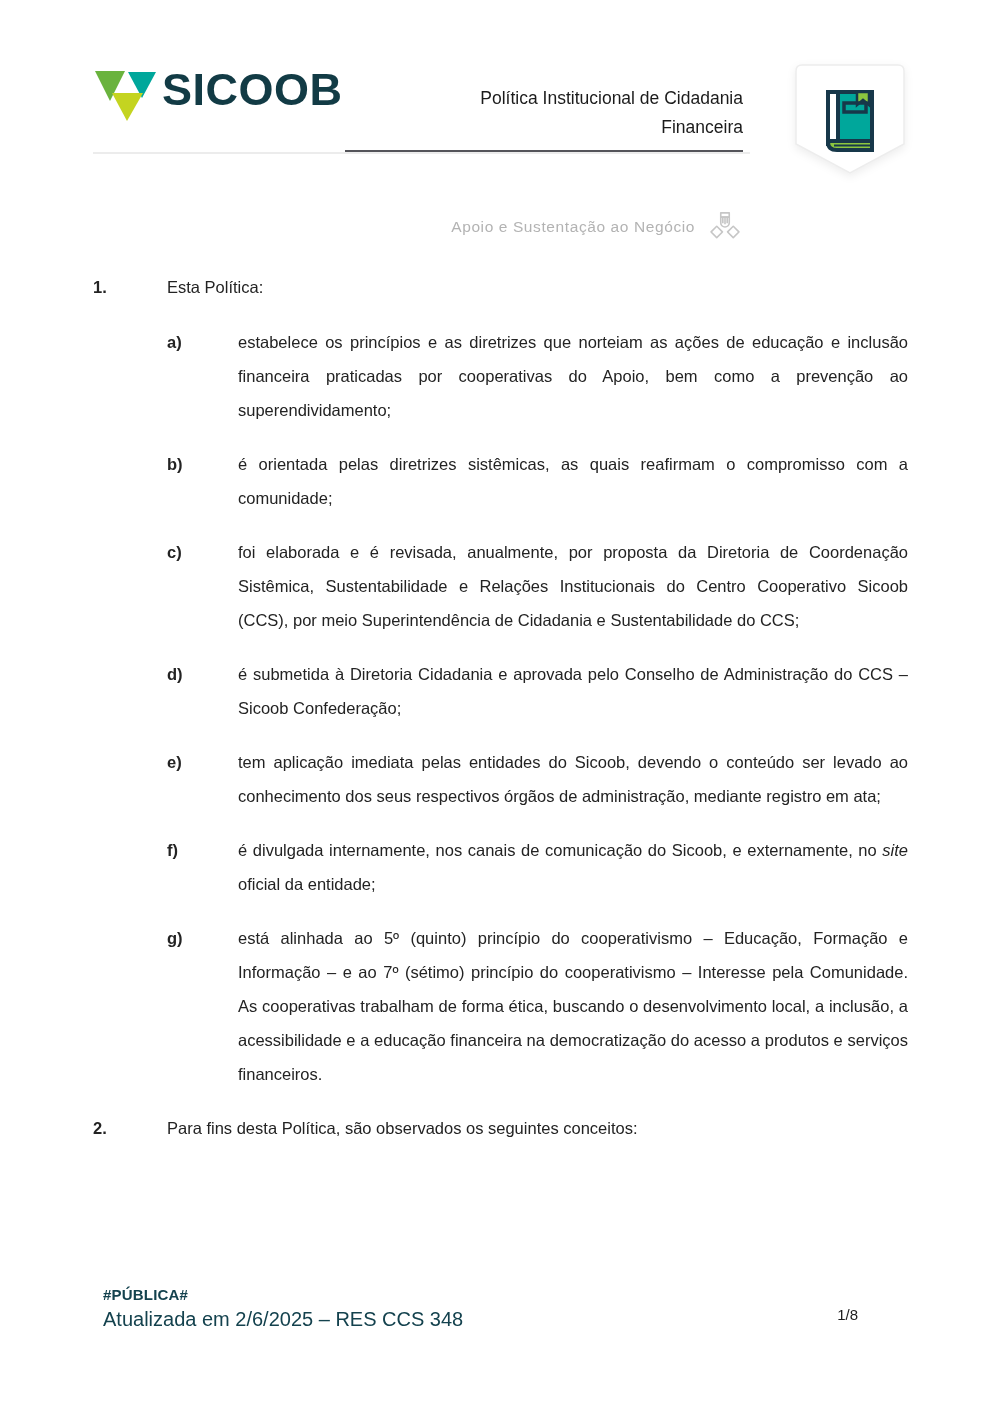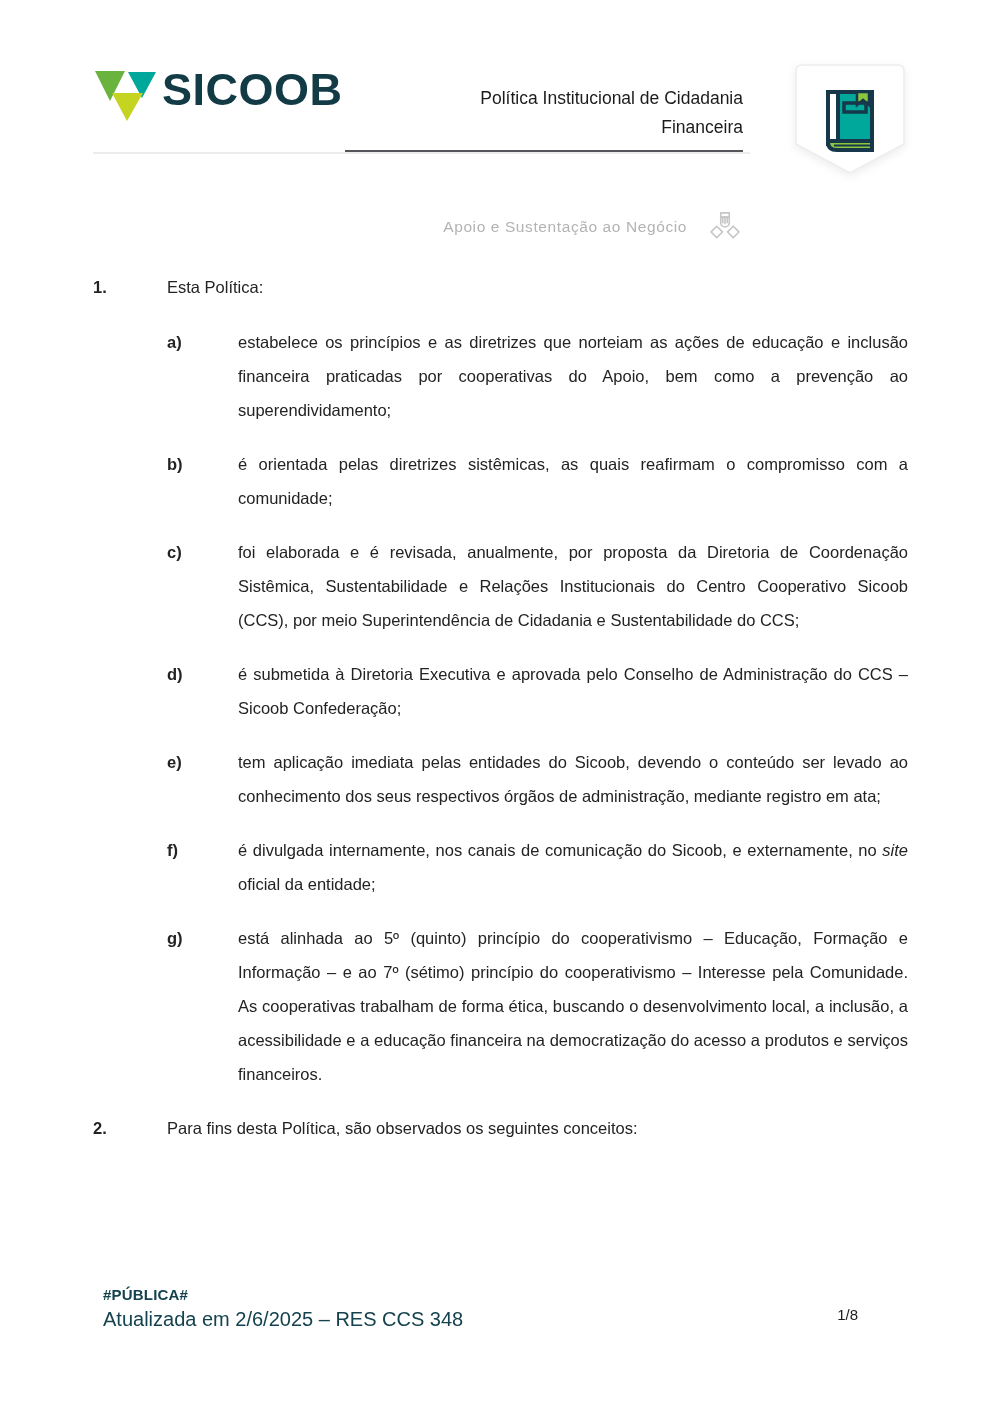--- a/index.html
+++ b/index.html
@@ -20,21 +20,21 @@
     letter-spacing:.5px;line-height:56px;margin-left:5px;
   }
   .title-wrap{position:absolute;left:345px;top:84px;width:398px;text-align:right;}
   .title{font-weight:normal;font-size:17.5px;line-height:29px;color:#1b1b1b;}
   .title-underline{height:0;border-bottom:2px solid #54545a;margin-top:8px;}
   .header-rule{position:absolute;left:93px;top:152px;width:657px;height:0;border-bottom:2px solid #ececec;}
   .badge{position:absolute;left:795px;top:64px;width:110px;height:112px;filter:drop-shadow(0 3px 4px rgba(0,0,0,.07));}
   
   .subheader{
     position:absolute;top:210px;right:258px;
-    display:flex;align-items:center;gap:21px;
+    display:flex;align-items:center;gap:13px;
   }
   .subheader-label{font-size:15.5px;color:#b3b3b3;letter-spacing:.6px;white-space:nowrap;}
   .hands-icon{width:34px;height:34px;display:block;}
   
   .content{
     position:absolute;left:93px;top:270px;width:815px;
     font-size:16.5px;line-height:34px;
   }
   .item{display:flex;margin-bottom:21px;}
   .item-num{width:74px;flex-shrink:0;font-weight:bold;}
@@ -129,21 +129,21 @@
       <span class="sub-text">é orientada pelas diretrizes sistêmicas, as quais reafirmam o compromisso com a comunidade;</span>
     </div>
 
     <div class="sub">
       <span class="sub-letter">c)</span>
       <span class="sub-text">foi elaborada e é revisada, anualmente, por proposta da Diretoria de Coordenação Sistêmica, Sustentabilidade e Relações Institucionais do Centro Cooperativo Sicoob (CCS), por meio Superintendência de Cidadania e Sustentabilidade do CCS;</span>
     </div>
 
     <div class="sub">
       <span class="sub-letter">d)</span>
-      <span class="sub-text">é submetida à Diretoria Executiva e aprovada pelo Conselho de Administração do CCS – Sicoob Confederação;</span>
+      <span class="sub-text">é submetida à Diretoria Cidadania e aprovada pelo Conselho de Administração do CCS – Sicoob Confederação;</span>
     </div>
 
     <div class="sub">
       <span class="sub-letter">e)</span>
       <span class="sub-text">tem aplicação imediata pelas entidades do Sicoob, devendo o conteúdo ser levado ao conhecimento dos seus respectivos órgãos de administração, mediante registro em ata;</span>
     </div>
 
     <div class="sub">
       <span class="sub-letter">f)</span>
       <span class="sub-text"><span>é divulgada internamente, nos canais de comunicação do Sicoob, e externamente, no </span><span class="italic">site</span><span> oficial da entidade;</span></span>

